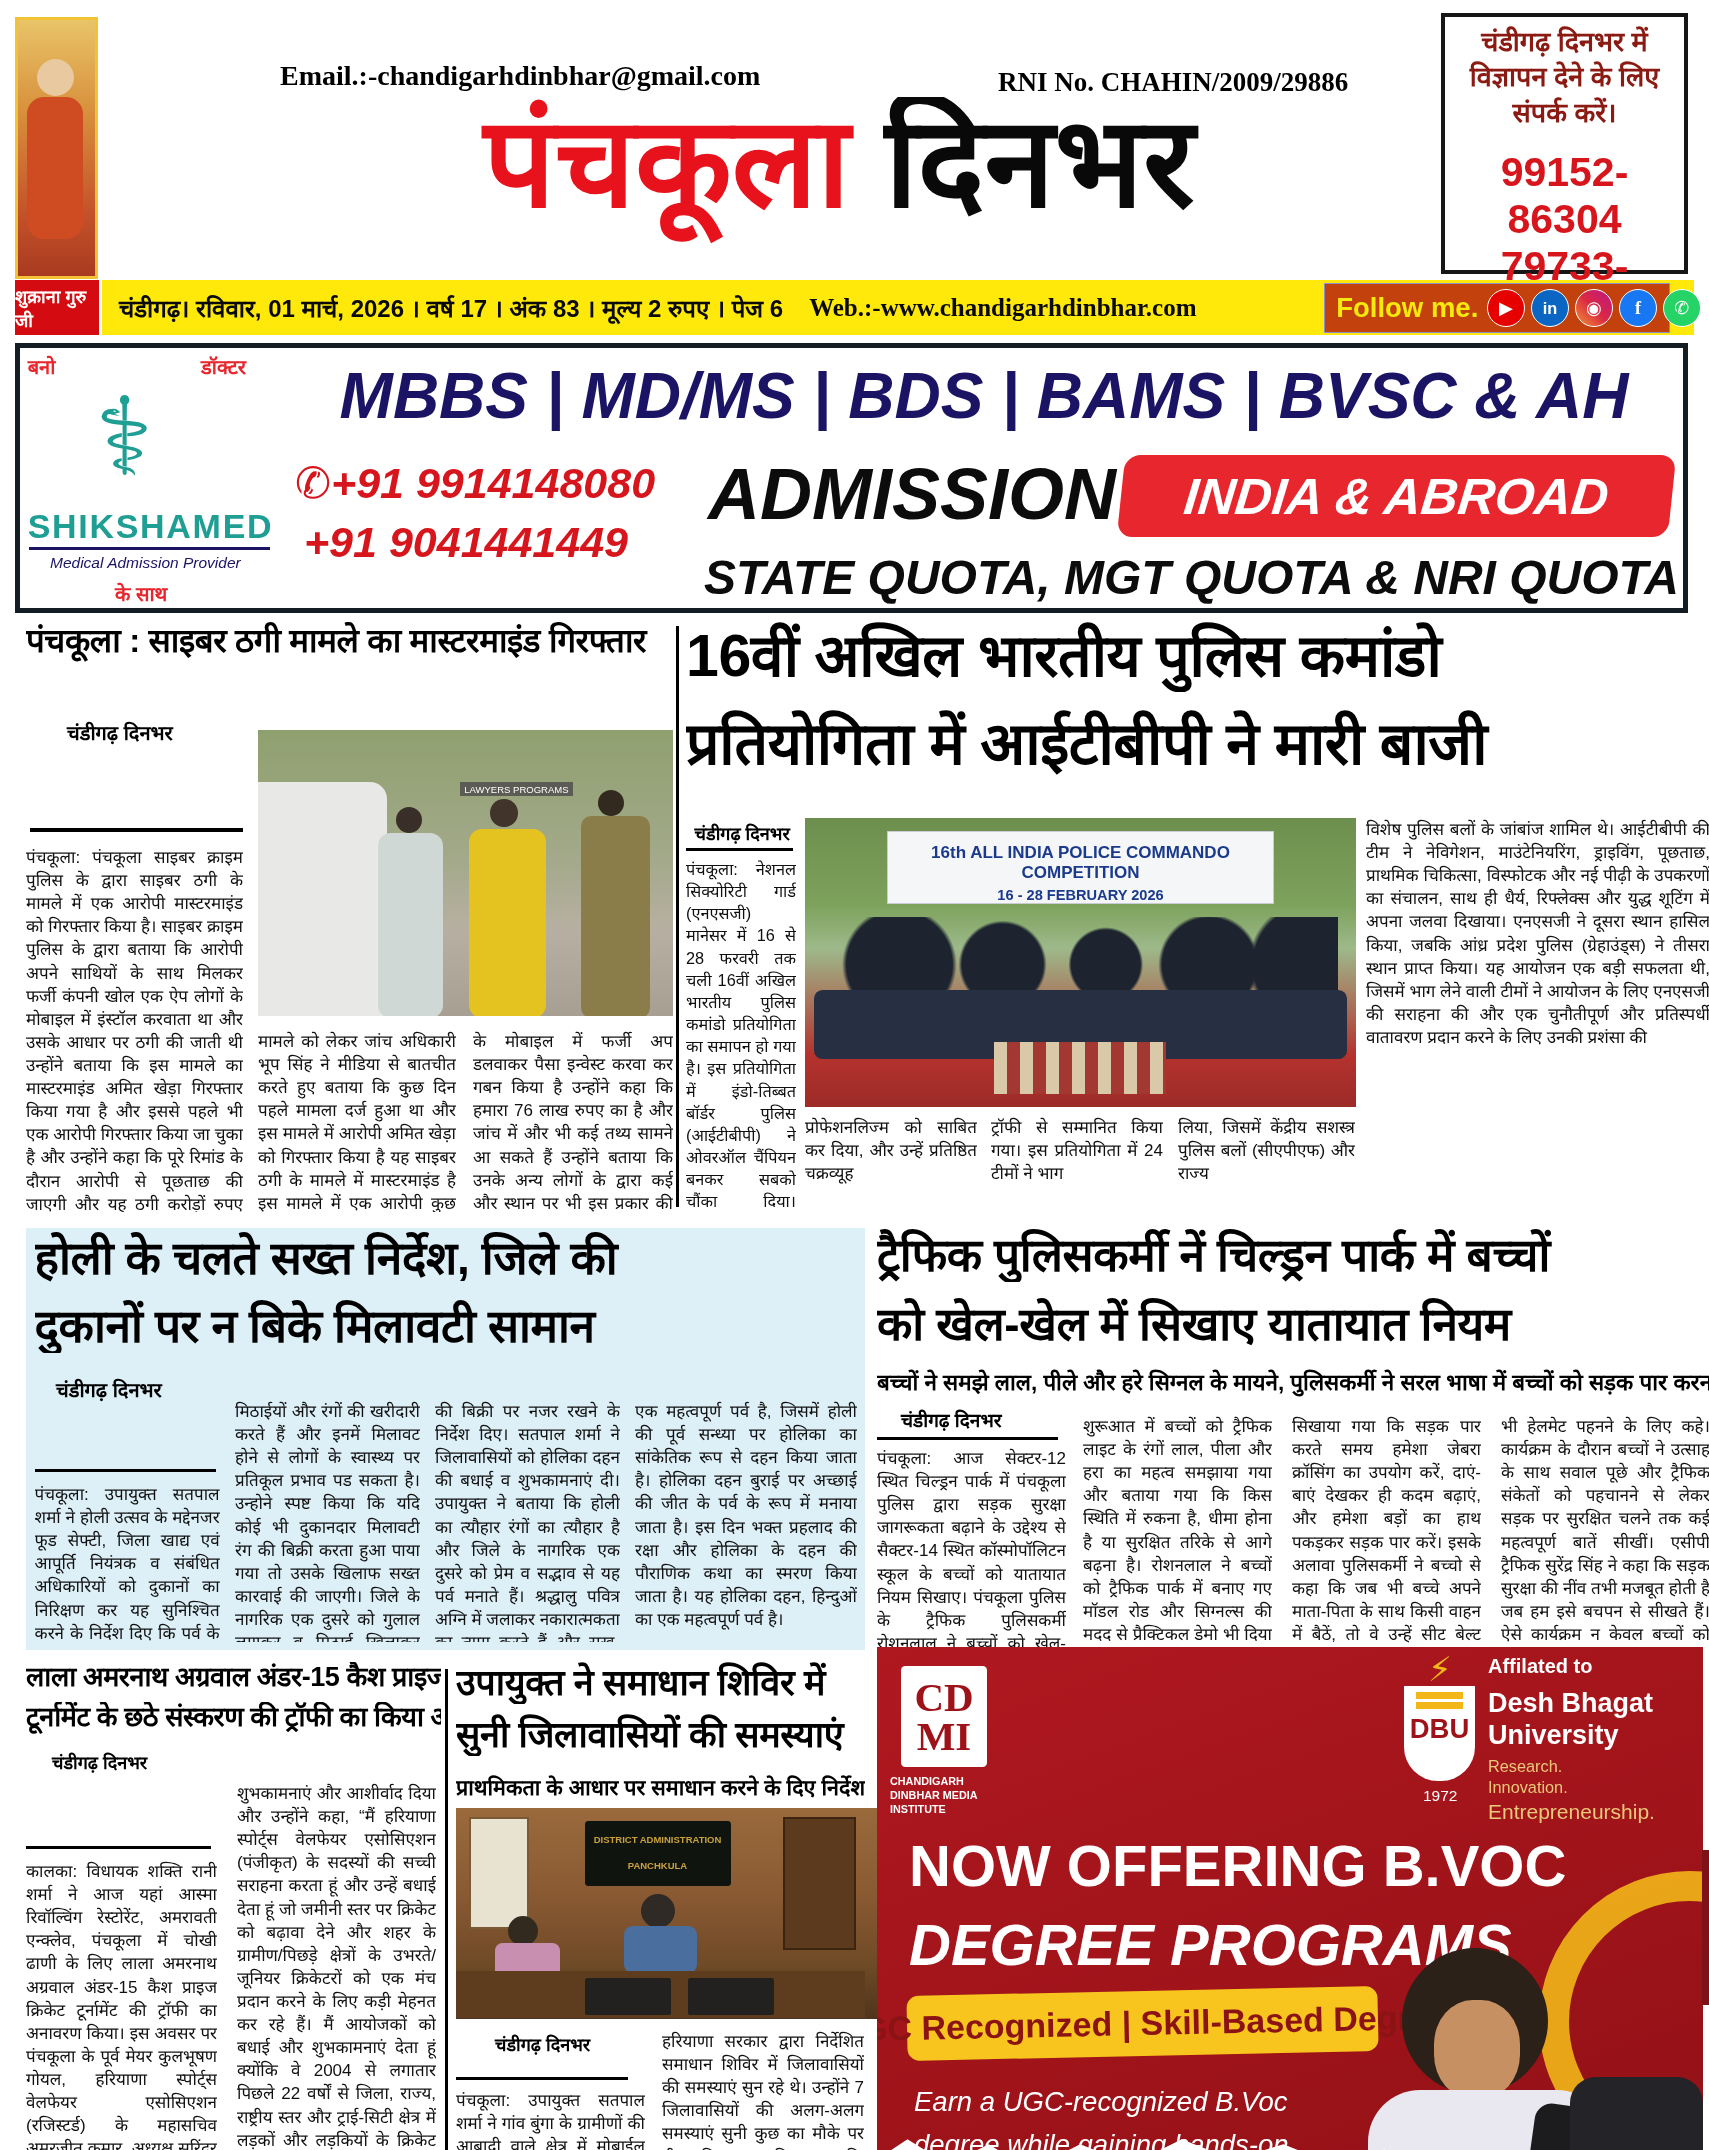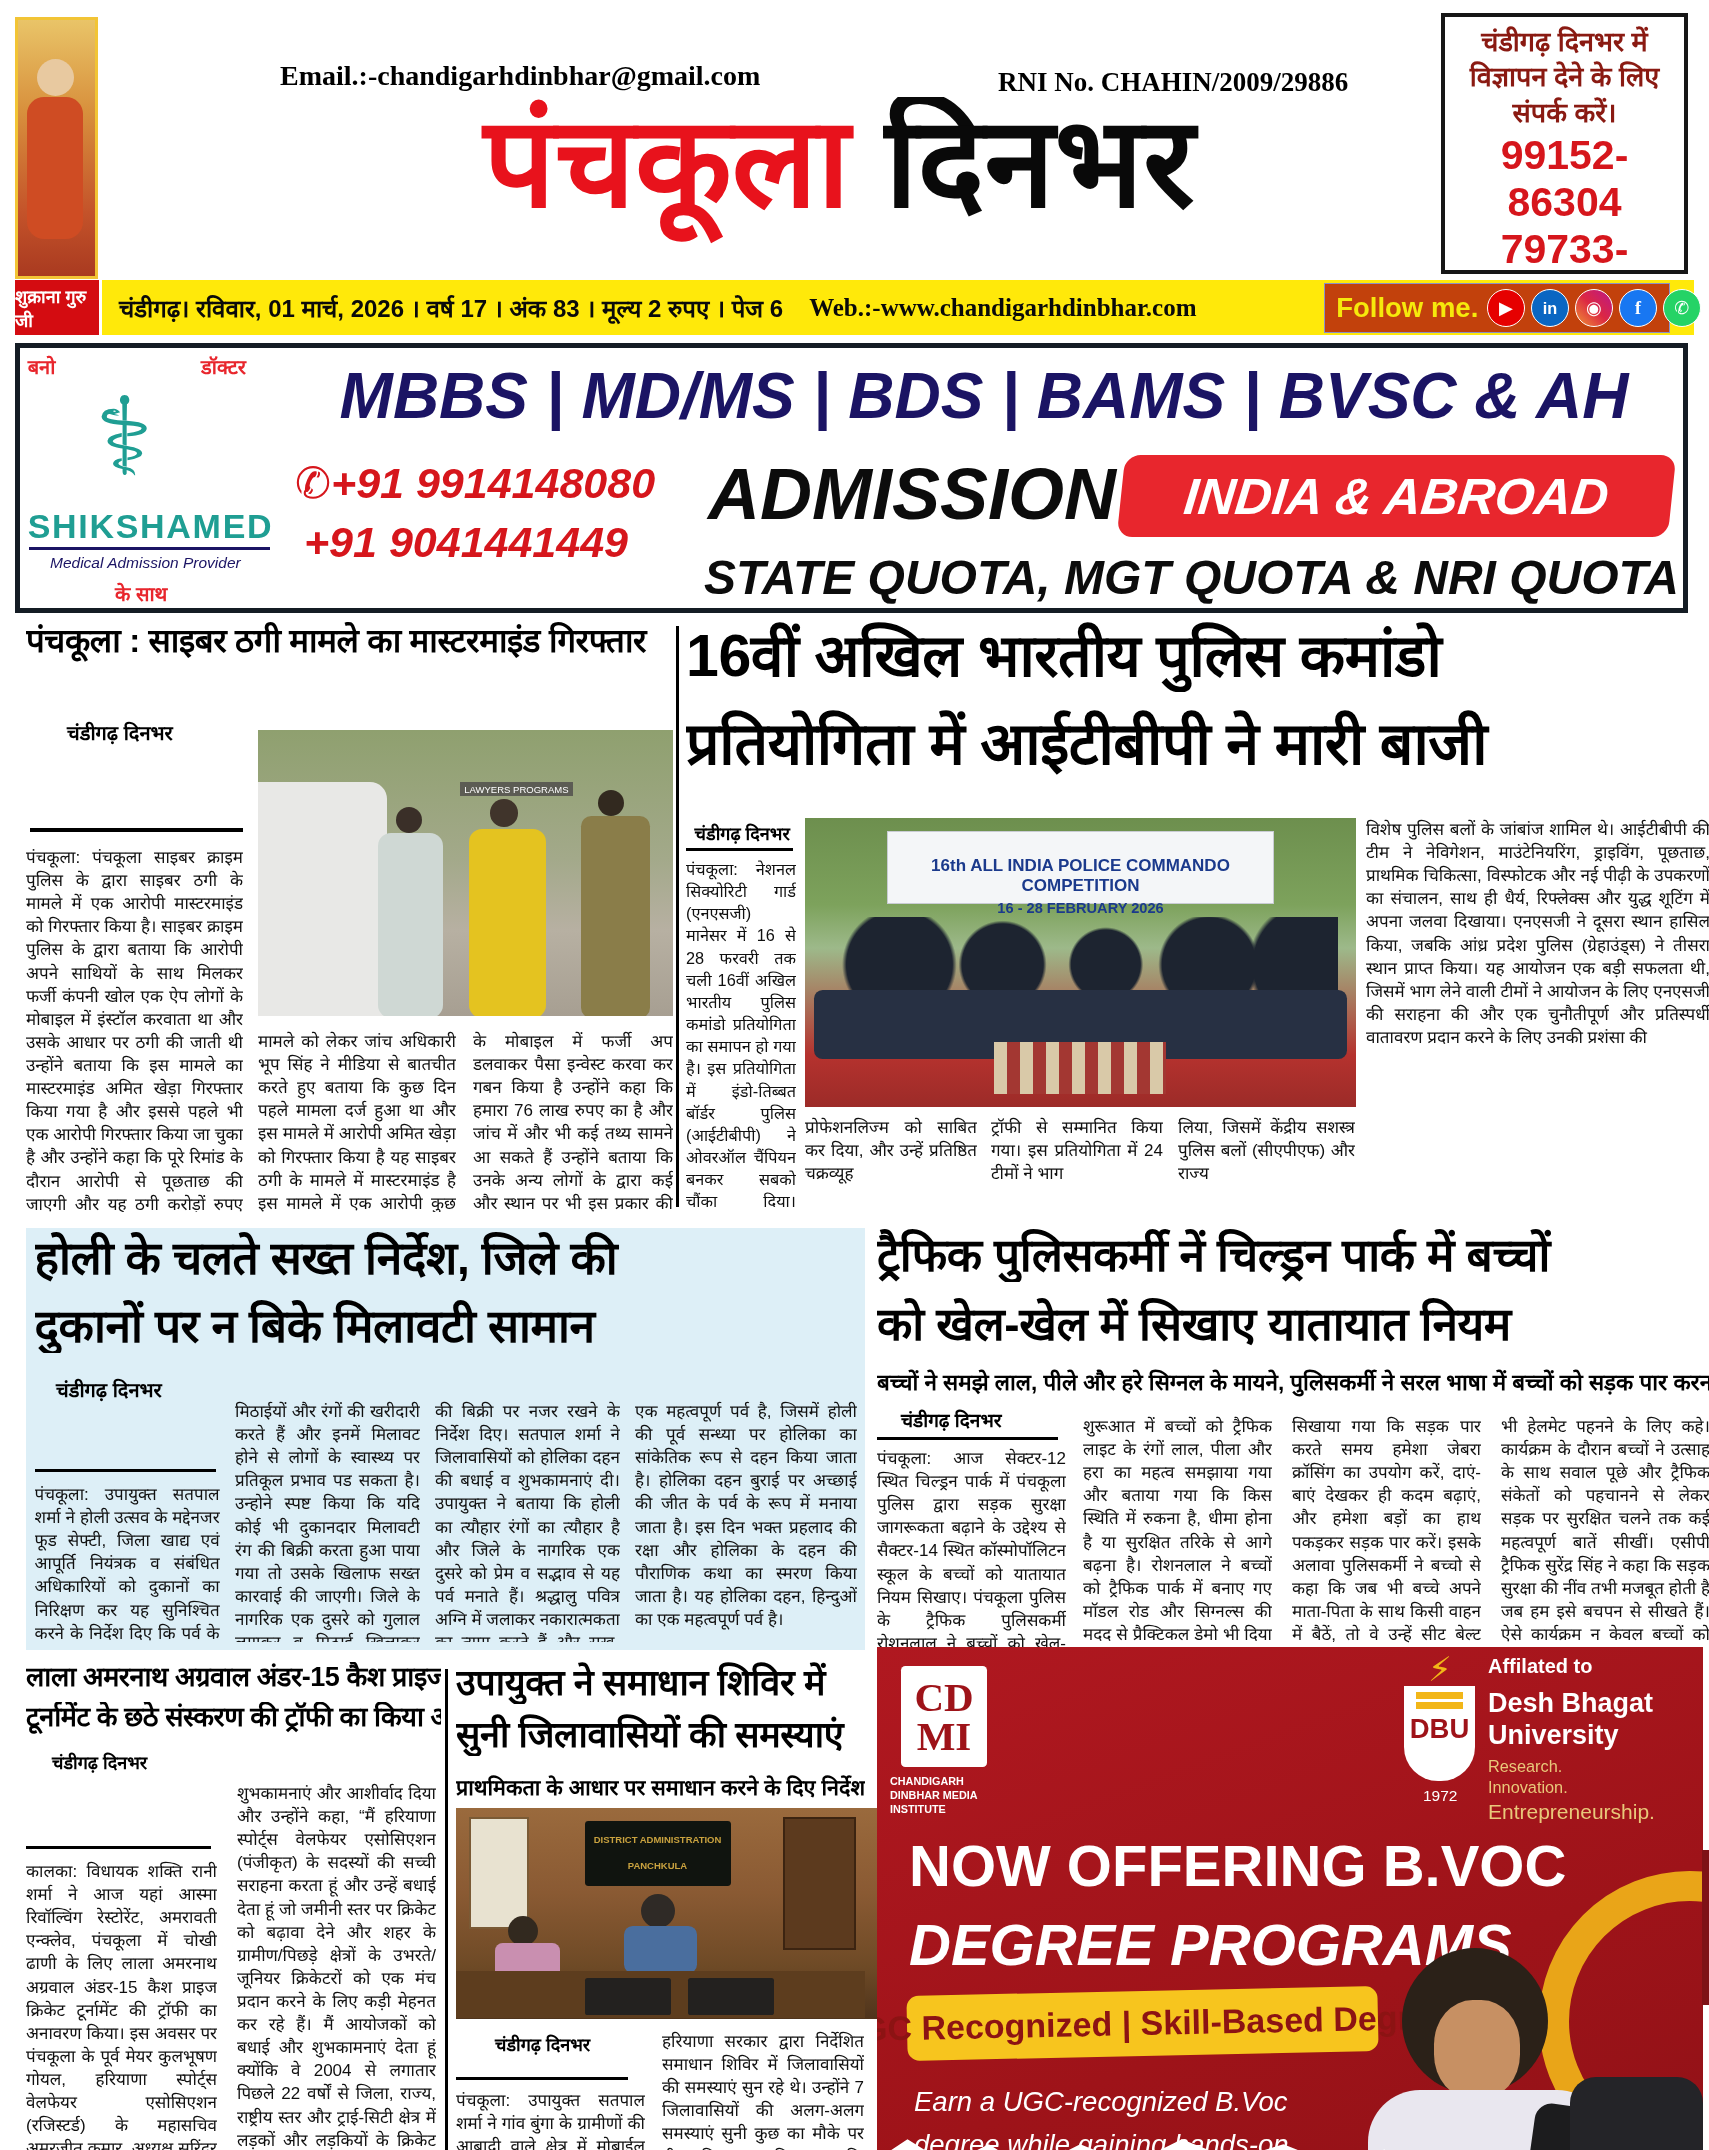--- a/index.html
+++ b/index.html
@@ -32,21 +32,21 @@
   <div class="abs serifb" style="left:280px;top:60px;font-size:28px;color:#000;">Email.:-chandigarhdinbhar@gmail.com</div>
   <div class="abs serifb" style="left:998px;top:67px;font-size:27px;color:#000;">RNI No. CHAHIN/2009/29886</div>
 
   <div class="abs" style="left:241px;top:97px;width:1196px;height:181px;text-align:center;font-weight:900;font-size:126px;line-height:1.05;white-space:nowrap;overflow:hidden;">
     <span style="color:#e8121c;">पंचकूला</span>
     <span style="color:#090909;">दिनभर</span>
   </div>
 
   <div class="abs" style="left:1441px;top:13px;width:247px;height:261px;border:4.3px solid #161616;background:#fff;text-align:center;padding:7.7px 6px;box-sizing:border-box;">
     <div style="color:#8a1a12;font-weight:900;font-size:27px;line-height:1.32;">चंडीगढ़ दिनभर में विज्ञापन देने के लिए संपर्क करें।</div>
-    <div style="color:#d6161c;font-weight:900;font-size:41px;margin-top:0;">99152-86304</div>
+    <div style="color:#d6161c;font-weight:900;font-size:41px;margin-top:17px;">99152-86304</div>
     <div style="color:#d6161c;font-weight:900;font-size:41px;">79733-10740</div>
   </div>
 
   <div class="abs" style="left:102px;top:280px;width:1592px;height:55px;background:#ffe90a;display:flex;align-items:center;">
     <span style="margin-left:17px;font-weight:900;font-size:24px;color:#0a0a0a;white-space:nowrap;">चंडीगढ़। रविवार, 01 मार्च, 2026 । वर्ष 17 ।  अंक 83 ।  मूल्य 2 रुपए । पेज 6</span>
     <span class="serifb" style="margin-left:26px;font-size:25px;color:#0a0a0a;white-space:nowrap;">Web.:-www.chandigarhdinbhar.com</span>
   </div>
   <div class="abs" style="left:1324px;top:283px;width:344px;height:48px;background:#c2410c;border:1.3px solid #8a90c9;display:flex;align-items:center;">
     <span style="color:#f6e90c;font-weight:900;font-size:27.5px;margin-left:11.2px;margin-right:2.6px;white-space:nowrap;">Follow me.</span>
     <span class="ic" style="background:#e60000;">▶</span>
@@ -97,21 +97,21 @@
 
   <div class="rule" style="left:676px;top:626px;width:2.6px;height:581px;"></div>
 
   <div class="abs" style="left:686px;top:622px;width:1024px;height:585px;">
     <div class="hl" style="position:absolute;left:0;top:0;width:1024px;font-size:59px;white-space:nowrap;">16वीं अखिल भारतीय पुलिस कमांडो</div>
     <div class="hl" style="position:absolute;left:0;top:88px;width:1024px;font-size:59px;white-space:nowrap;">प्रतियोगिता में आईटीबीपी ने मारी बाजी</div>
     <div class="byline abs" style="left:8.6px;top:199px;font-size:18px;">चंडीगढ़ दिनभर</div>
     <div class="rule" style="left:0;top:226px;width:107px;height:3.4px;"></div>
     <div class="col" style="left:0;top:236px;width:110px;height:349px;font-size:16.3px;">पंचकूला: नेशनल सिक्योरिटी गार्ड (एनएसजी) मानेसर में 16 से 28 फरवरी तक चली 16वीं अखिल भारतीय पुलिस कमांडो प्रतियोगिता का समापन हो गया है। इस प्रतियोगिता में इंडो-तिब्बत बॉर्डर पुलिस (आईटीबीपी) ने ओवरऑल चैंपियन बनकर सबको चौंका दिया। आईटीबीपी की कमांडो टीम, जो बेसिक ट्रेनिंग सेंटर (बीटीसी) में तैनात है, ने अशोक नेगी, डीआईजी, आईजी, बीटीसी के नेतृत्व में अपनी ताकत का लोहा मनवाया। उनकी जीत ने उनकी फिटनेस, युद्ध कौशल और फायरिंग</div>
     <div class="photo" style="left:119px;top:196px;width:551px;height:289px;background:linear-gradient(180deg,#6d8f4e 0%,#7da25c 30%,#9db98a 45%,#b5322e 82%,#9c2b28 100%);">
-      <div class="abs" style="left:82px;top:13px;width:387px;height:73px;background:#f4f6f8;border:1.3px solid #c9ccd4;text-align:center;padding-top:24px;box-sizing:border-box;">
+      <div class="abs" style="left:82px;top:13px;width:387px;height:73px;background:#f4f6f8;border:1.3px solid #c9ccd4;text-align:center;padding-top:11px;box-sizing:border-box;">
         <div style="color:#1b3a8c;font-weight:900;font-size:17px;">16th ALL INDIA POLICE COMMANDO COMPETITION</div>
         <div style="color:#1b3a8c;font-weight:900;font-size:14.6px;margin-top:4.3px;">16 - 28 FEBRUARY 2026</div>
       </div>
       <div class="abs" style="left:17px;top:99px;width:516px;height:95px;background:radial-gradient(circle at 15% 50%, #1d2430 12%, transparent 13%),radial-gradient(circle at 35% 50%, #1d2430 12%, transparent 13%),radial-gradient(circle at 55% 50%, #1d2430 12%, transparent 13%),radial-gradient(circle at 75% 50%, #1d2430 12%, transparent 13%),radial-gradient(circle at 95% 50%, #1d2430 12%, transparent 13%);"></div>
       <div class="abs" style="left:8.6px;top:172px;width:533px;height:69px;background:#273043;border-radius:8.6px;"></div>
       <div class="abs" style="left:189px;top:224px;width:172px;height:52px;background:repeating-linear-gradient(90deg,#d9c9a8 0 13px,#a33732 13px 26px);"></div>
     </div>
     <div class="col" style="left:119px;top:494px;width:172px;height:88px;">प्रोफेशनलिज्म को साबित कर दिया, और उन्हें प्रतिष्ठित चक्रव्यूह</div>
     <div class="col" style="left:305px;top:494px;width:172px;height:88px;">ट्रॉफी से सम्मानित किया गया। इस प्रतियोगिता में 24 टीमों ने भाग</div>
     <div class="col" style="left:492px;top:494px;width:177px;height:88px;">लिया, जिसमें केंद्रीय सशस्त्र पुलिस बलों (सीएपीएफ) और राज्य</div>

